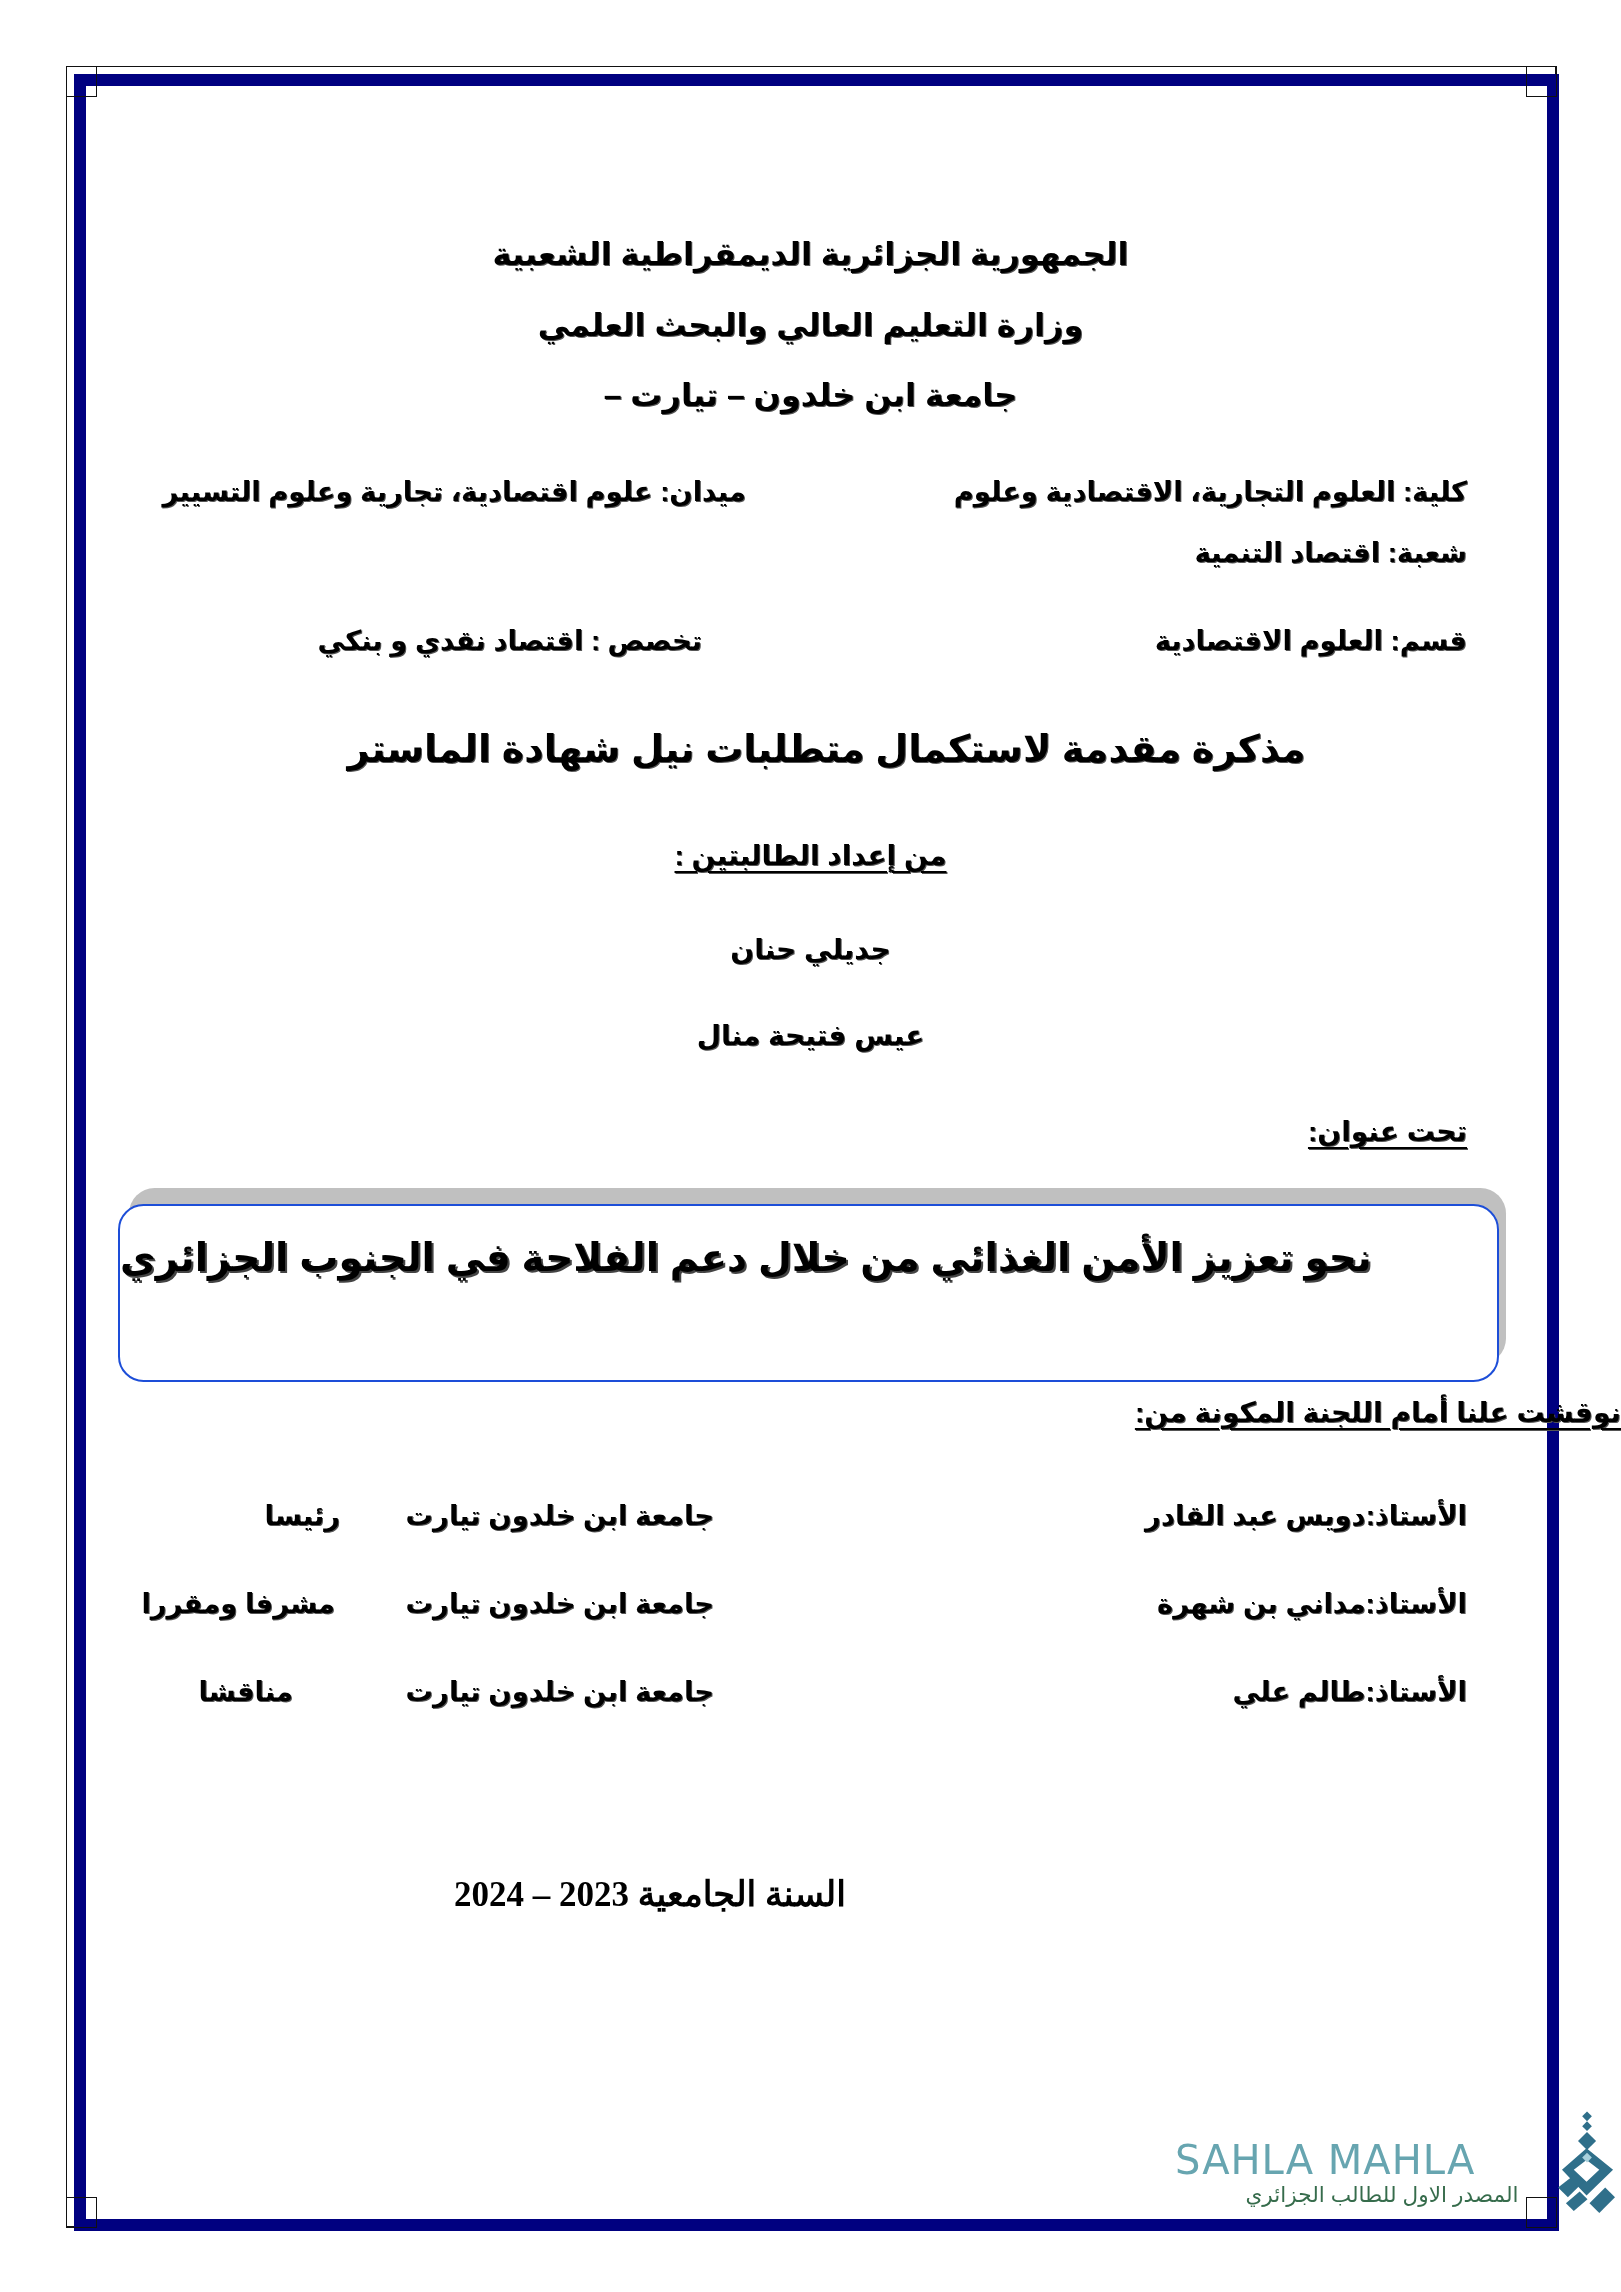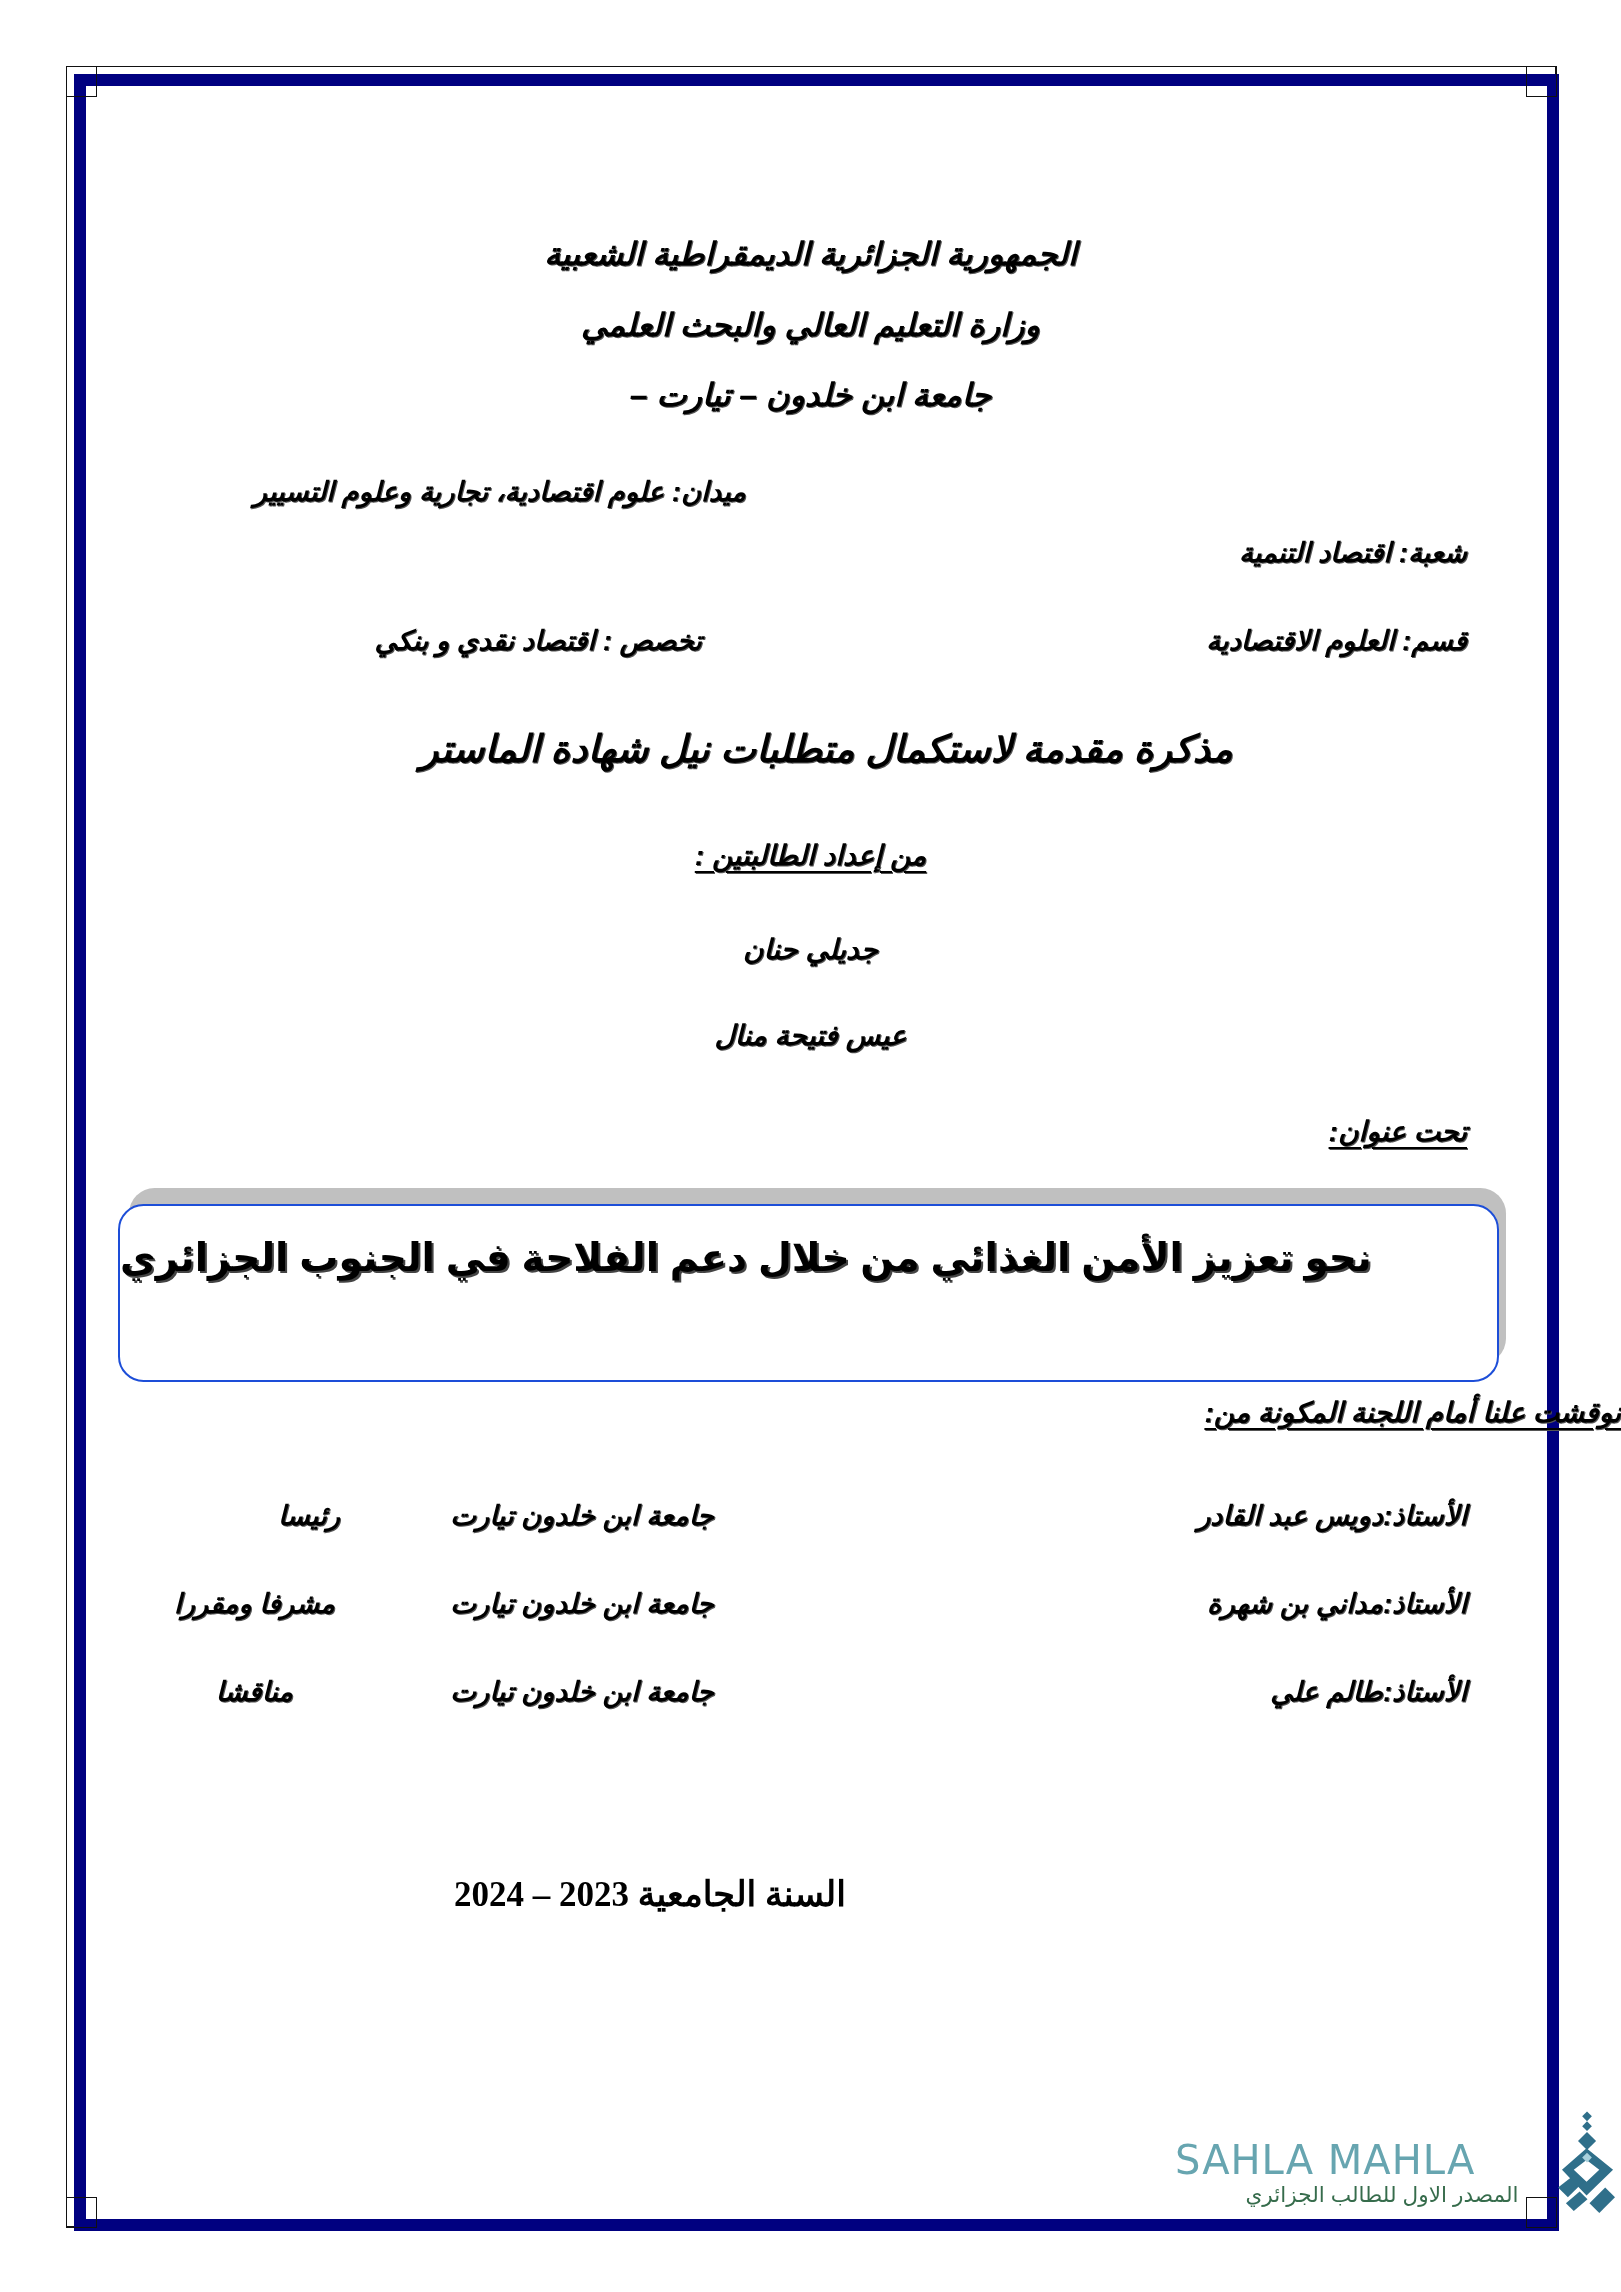--- a/index.html
+++ b/index.html
@@ -9,21 +9,21 @@
 
     
     .frame-blue { position: absolute; left: 74px; top: 74px; width: 1461px; height: 2133px;
                   border: 12.7px solid #000080; }
     .frame-line { position: absolute; left: 66px; top: 66px; width: 1488px; height: 2159px;
                   border: 1px solid #111; }
     .corner { position: absolute; width: 29px; height: 29px; border: 1px solid #111; background: transparent; }
 
     
     .txt { position: absolute; direction: rtl; font-weight: bold; white-space: nowrap;
-           text-shadow: 1px 1px 0 #555; font-style: italic; }
+           text-shadow: 1px 1px 0 #555; }
     .center { left: 0; width: 1621px; text-align: center; }
     .h1 { font-size: 32px; }
     .h2 { font-size: 28px; }
     .h3 { font-size: 27.4px; }
     .ttl { font-size: 38px; margin-left: 16px; }
     .underline { text-decoration: underline; text-decoration-thickness: 2px; text-underline-offset: 5.9px; }
 
     
     .box-shadow { position: absolute; left: 129px; top: 1188px; width: 1377px; height: 176px;
                   background: #c0c0c0; border-radius: 25.5px; }
@@ -58,20 +58,21 @@
   <div class="frame-blue"></div>
   <div class="corner" style="left:66px;top:66px;"></div>
   <div class="corner" style="left:1526px;top:66px;"></div>
   <div class="corner" style="left:66px;top:2197px;"></div>
   <div class="corner" style="left:1526px;top:2197px;"></div>
 
   <div class="txt center h1" style="top:235px;">الجمهورية الجزائرية الديمقراطية الشعبية</div>
   <div class="txt center h1" style="top:306px;">وزارة التعليم العالي والبحث العلمي</div>
   <div class="txt center h1" style="top:376px;">جامعة ابن خلدون – تيارت –</div>
 
+  <div class="txt h3" style="top:476px; right:154px;">كلية: العلوم التجارية، الاقتصادية وعلوم</div>
   <div class="txt h3" style="top:476px; right:875px;">ميدان: علوم اقتصادية، تجارية وعلوم التسيير</div>
   <div class="txt h3" style="top:537px; right:154px;">شعبة: اقتصاد التنمية</div>
   <div class="txt h3" style="top:625px; right:154px;">قسم: العلوم الاقتصادية</div>
   <div class="txt h3" style="top:625px; right:919px;">تخصص : اقتصاد نقدي و بنكي</div>
 
   <div class="txt center ttl" style="top:727px;">مذكرة مقدمة لاستكمال متطلبات نيل شهادة الماستر</div>
   <div class="txt center h2" style="top:933px;">جديلي حنان</div>
   <div class="txt center h2 underline" style="top:839px;">من إعداد الطالبتين :</div>
   <div class="txt center h2" style="top:1019px;">عيس فتيحة منال</div>
   <div class="txt h2 underline" style="top:1115px; right:154px;">تحت عنوان:</div>

